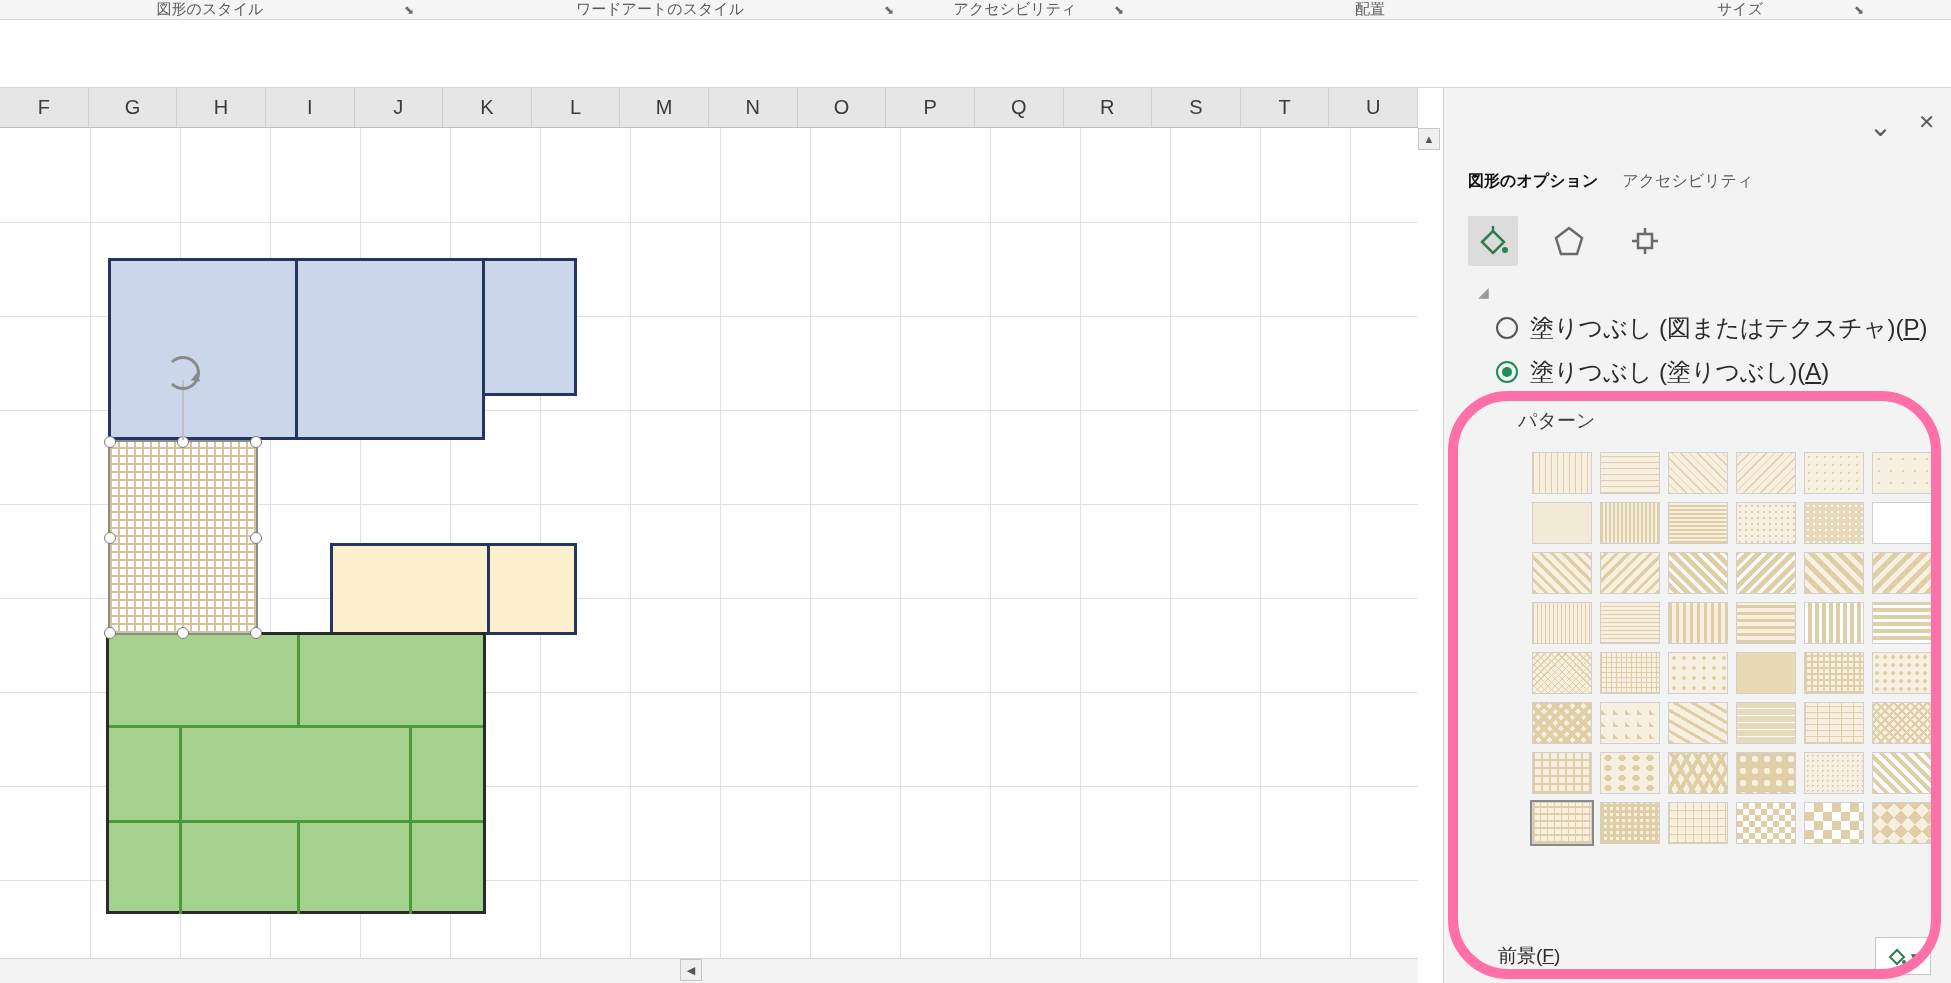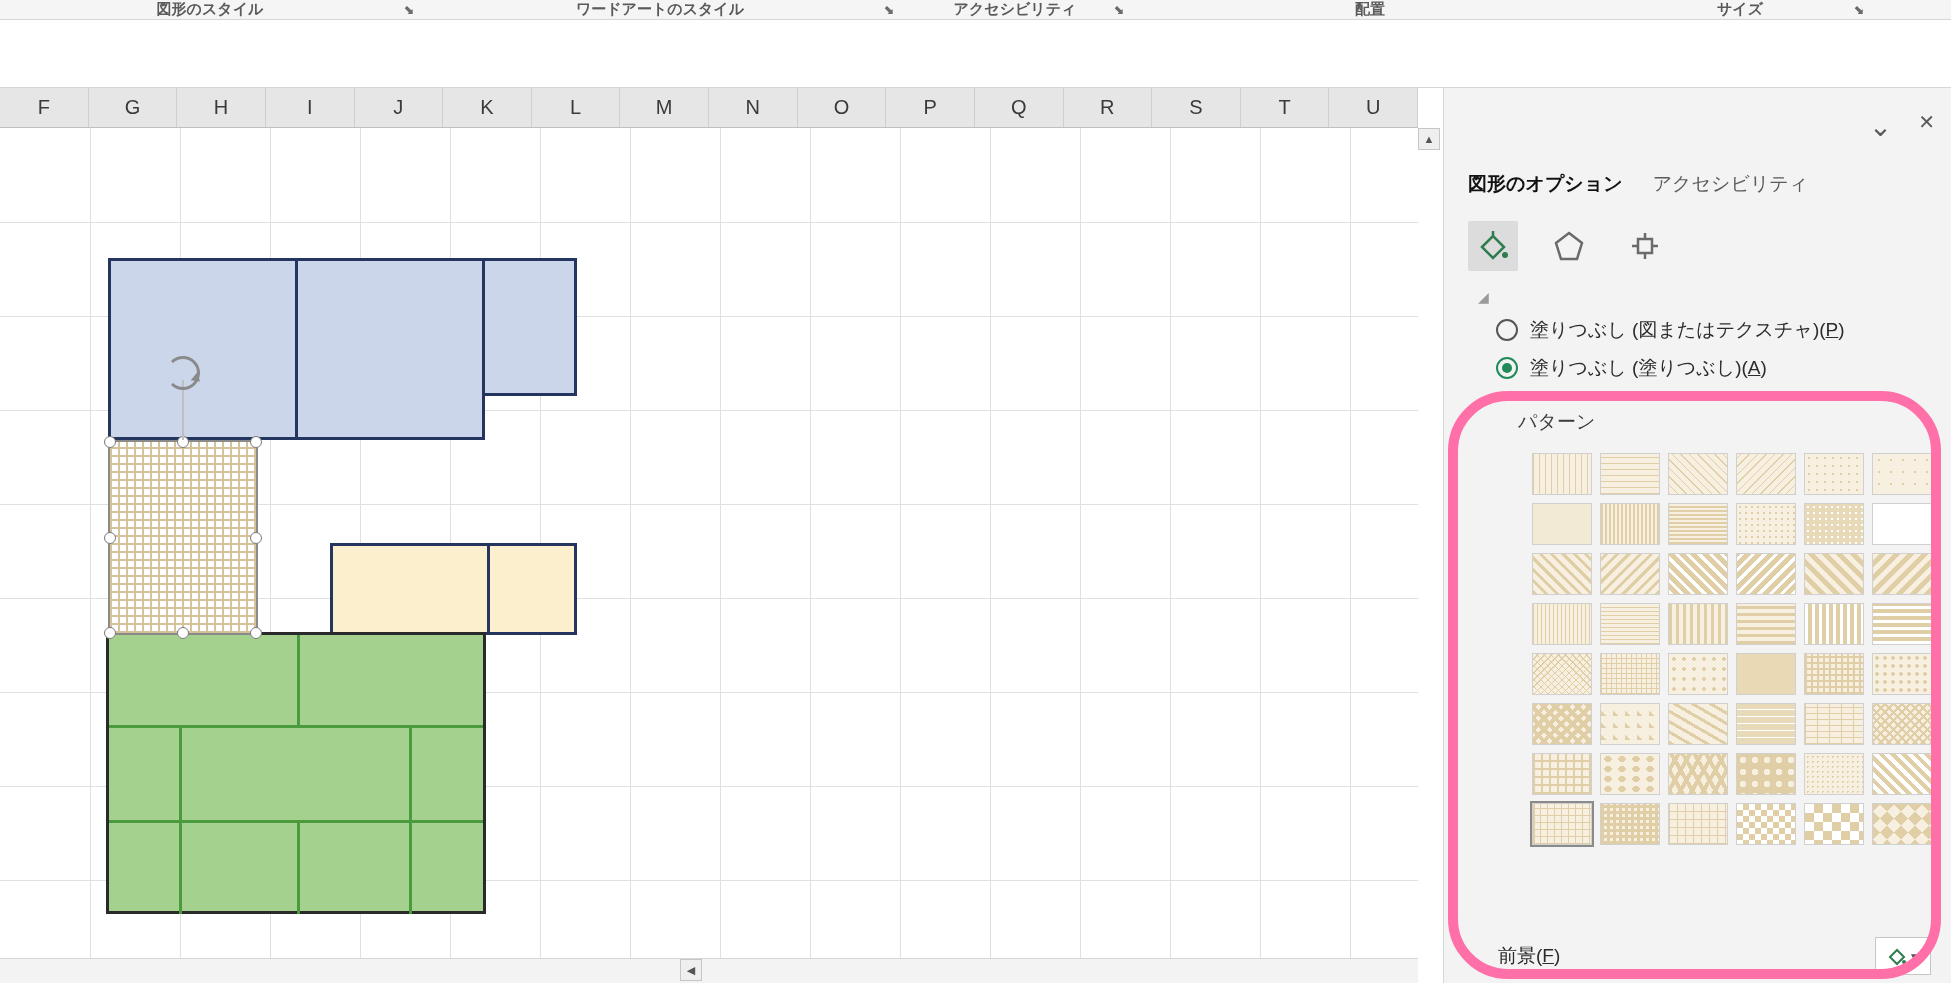--- a/index.html
+++ b/index.html
@@ -1,19 +1,19 @@
 <!DOCTYPE html>
 <html><head>
 <meta charset="utf-8">
 <style>
 * { margin: 0; padding: 0; box-sizing: border-box; }
 body { font-family: 'Yu Gothic UI', 'Meiryo', sans-serif; background: #fff; overflow: hidden; width: 1951px; height: 983px; position: relative; }
 
 
-.ribbon-row { position: absolute; top: 0; left: 0; right: 0; height: 20px; background: #f5f5f5; border-bottom: 1px solid #d6d6d6; display: flex; font-size: 15px; color: #5a5a5a; font-weight: bold; }
+.ribbon-row { position: absolute; top: 0; left: 0; right: 0; height: 20px; background: #f5f5f5; border-bottom: 1px solid #d6d6d6; display: flex; font-size: 15px; color: #5a5a5a; }
 .ribbon-group { display: flex; align-items: center; justify-content: center; position: relative; }
 .ribbon-group .dlg { position: absolute; right: 6px; bottom: 2px; font-size: 12px; color: #6a6a6a; }
 
 
 .formula-area { position: absolute; top: 20px; left: 0; right: 0; height: 68px; background: #fff; border-bottom: 1px solid #d6d6d6; }
 
 
 .main { position: absolute; top: 88px; left: 0; right: 0; bottom: 0; display: flex; }
 
 
@@ -40,39 +40,39 @@
 
 
 .vscroll-btn { position: absolute; right: 3px; width: 22px; height: 22px; background: #efefef; border: 1px solid #c6c6c6; display: flex; align-items: center; justify-content: center; font-size: 11px; color: #555; }
 .hscroll-track { position: absolute; left: 0; right: 25px; bottom: 0; height: 25px; background: #f3f3f3; border-top: 1px solid #d6d6d6; }
 .hscroll-btn { position: absolute; bottom: 2px; width: 22px; height: 22px; background: #efefef; border: 1px solid #c6c6c6; display: flex; align-items: center; justify-content: center; font-size: 11px; color: #555; }
 
 
 .panel { width: 508px; border-left: 1px solid #d6d6d6; background: #f3f3f3; position: relative; padding: 22px 16px 0 24px; }
 .panel-title { font-size: 32px; color: #2b2b2b; font-weight: 400; display: flex; align-items: center; }
 .panel-title-actions { margin-left: auto; display: flex; gap: 26px; color: #5a5a5a; }
-.panel-tabs { margin-top: 28px; display: flex; gap: 30px; font-size: 19px; }
+.panel-tabs { margin-top: 28px; display: flex; gap: 24px; font-size: 16px; }
 .panel-tab { color: #5a5a5a; cursor: pointer; }
 .panel-tab.active { color: #111; font-weight: 600; }
 .icon-row { margin-top: 24px; display: flex; gap: 26px; align-items: center; }
 .icon-btn { width: 50px; height: 50px; display: flex; align-items: center; justify-content: center; border-radius: 2px; }
 .icon-btn.active { background: #dcdcdc; }
 .sect-caret { margin-top: 18px; margin-left: 10px; color: #9a9a9a; font-size: 14px; }
 
-.fill-options { margin-top: 4px; margin-left: 28px; font-size: 19px; color: #2b2b2b; }
+.fill-options { margin-top: 4px; margin-left: 28px; font-size: 24px; color: #2b2b2b; }
 .radio-row { display: flex; align-items: center; gap: 12px; margin: 12px 0; }
 .radio { width: 22px; height: 22px; border: 2.5px solid #555; border-radius: 50%; display: inline-block; position: relative; }
 .radio.sel { border-color: #1f8b58; }
 .radio.sel::after { content: ''; position: absolute; inset: 4px; background: #1f8b58; border-radius: 50%; }
 .u { text-decoration: underline; }
 
 
 .pink-box { position: absolute; top: 303px; left: 4px; right: 10px; bottom: 4px; border: 10px solid #ff6fa8; border-radius: 60px; pointer-events: none; }
 
-.pattern-section { margin-top: 28px; margin-left: 50px; }
+.pattern-section { margin-top: 20px; margin-left: 50px; }
 .pattern-label { font-size: 19px; color: #3a3a3a; margin-bottom: 18px; }
 .pattern-grid { display: grid; grid-template-columns: repeat(6, 60px); grid-auto-rows: 42px; gap: 8px 8px; margin-left: 14px; }
 .swatch { border: 1px solid #d0d0d0; background: #f7f0e1; position: relative; }
 .swatch.sel { outline: 2px solid #8a8a8a; outline-offset: 0; }
 
 .fg-row { position: absolute; bottom: 8px; left: 54px; right: 20px; display: flex; align-items: center; justify-content: space-between; font-size: 19px; color: #2b2b2b; }
 .color-btn { width: 56px; height: 38px; background: #fff; border: 1px solid #c6c6c6; display: flex; align-items: center; justify-content: center; gap: 2px; }
 .drop-car { font-size: 10px; color: #555; }
 
 

